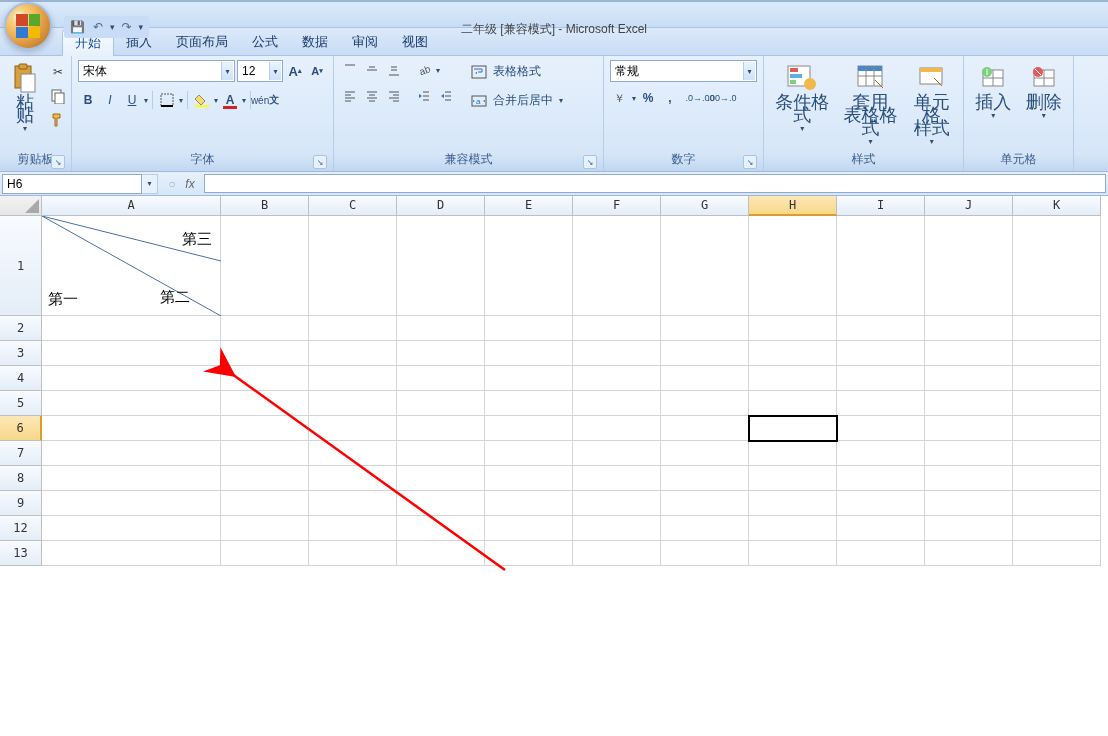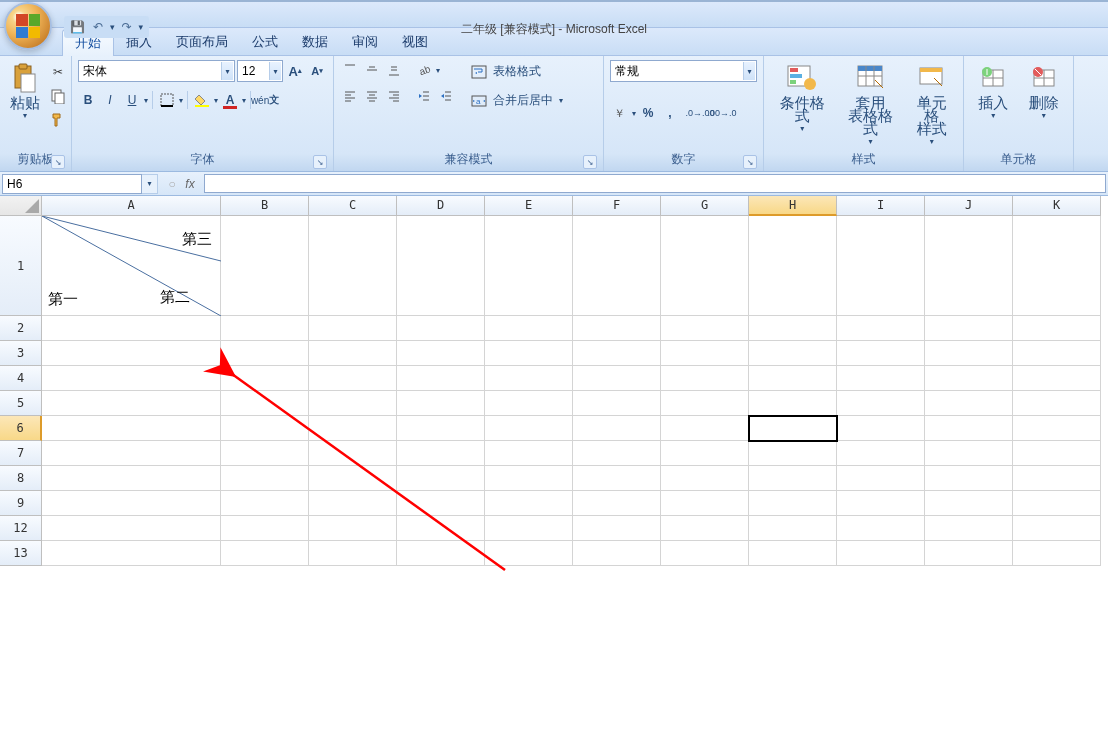--- a/index.html
+++ b/index.html
@@ -24,21 +24,21 @@
 .tab.active { background:linear-gradient(#f7fbff,#e7f1fc); color:#134ea0; border:1px solid #a9c2e6; border-bottom:none; position:relative; top:1px; }
 
 
 .ribbon { height:116px; background:linear-gradient(#e7f1fc,#d6e6f8 85%,#c1d7f0); border-bottom:1px solid #9cbae0; display:flex; }
 .group { border-right:1px solid #b6cde9; padding:4px 6px 2px 6px; display:flex; flex-direction:column; justify-content:space-between; position:relative;}
 .group-body { flex:1; display:flex; align-items:flex-start; gap:4px; }
 .group-label { height:18px; text-align:center; font-size:12px; color:#3a5e8e; position:relative; }
 .group-label .dlglaunch { position:absolute; right:0; bottom:0; width:14px; height:14px; border:1px solid #a9c2e6; font-size:8px; color:#3a5e8e; display:flex; align-items:center; justify-content:center; border-radius:2px; background:#e7f1fc;}
 .bigbtn { display:flex; flex-direction:column; align-items:center; gap:2px; padding:2px 4px; font-size:12px; color:#2a4f7c; min-width:38px;}
 .bigbtn .glyph { width:32px; height:32px; display:flex; align-items:center; justify-content:center; font-size:24px; }
-.bigbtn .lbl { font-size:15px; line-height:13px; text-align:center; }
+.bigbtn .lbl { font-size:18px; line-height:13px; text-align:center; }
 .bigbtn .dd { font-size:8px; color:#2a4f7c; }
 .smallbtn { width:20px; height:20px; border:1px solid transparent; display:flex; align-items:center; justify-content:center; font-size:12px; color:#2a4f7c; border-radius:2px;}
 .col { display:flex; flex-direction:column; gap:2px; }
 .row { display:flex; gap:2px; align-items:center; }
 .selectbox { height:22px; background:#fff; border:1px solid #8fa9cf; font-size:12px; padding:0 14px 0 4px; display:flex; align-items:center; position:relative; }
 .selectbox .arrow { position:absolute; right:1px; top:1px; bottom:1px; width:12px; background:linear-gradient(#e8f2ff,#cfe2f8); border-left:1px solid #b6cde9; font-size:8px; display:flex; align-items:center; justify-content:center; color:#2a4f7c;}
 
 
 .fbar { height:24px; background:linear-gradient(#e7f1fc,#d6e6f8); border-bottom:1px solid #9cbae0; display:flex; align-items:stretch; font-size:12px;}
 .namebox { width:160px; display:flex; align-items:center; }
@@ -281,21 +281,21 @@
             </svg>
           <span style="font-size:12px;color:#2a4f7c;margin-left:4px">合并后居中</span>
           <span style="font-size:8px;color:#2a4f7c;margin-left:4px">▾</span>
         </div>
       </div>
     </div>
     <div class="group-label"><span>兼容模式</span><span class="dlglaunch">↘</span></div>
   </div>
 
   <div class="group" style="width:160px">
-    <div class="group-body col" style="width:100%;gap:21px">
+    <div class="group-body col" style="width:100%;gap:6px">
       <div class="selectbox" style="width:100%">
         <span>常规</span>
           <span class="arrow">▾</span>
       </div>
       <div class="row">
         <span class="smallbtn">
           <svg width="14" height="14">
               <text x="1" y="11" font-size="11" fill="#555">￥</text>
             </svg>
         </span>

